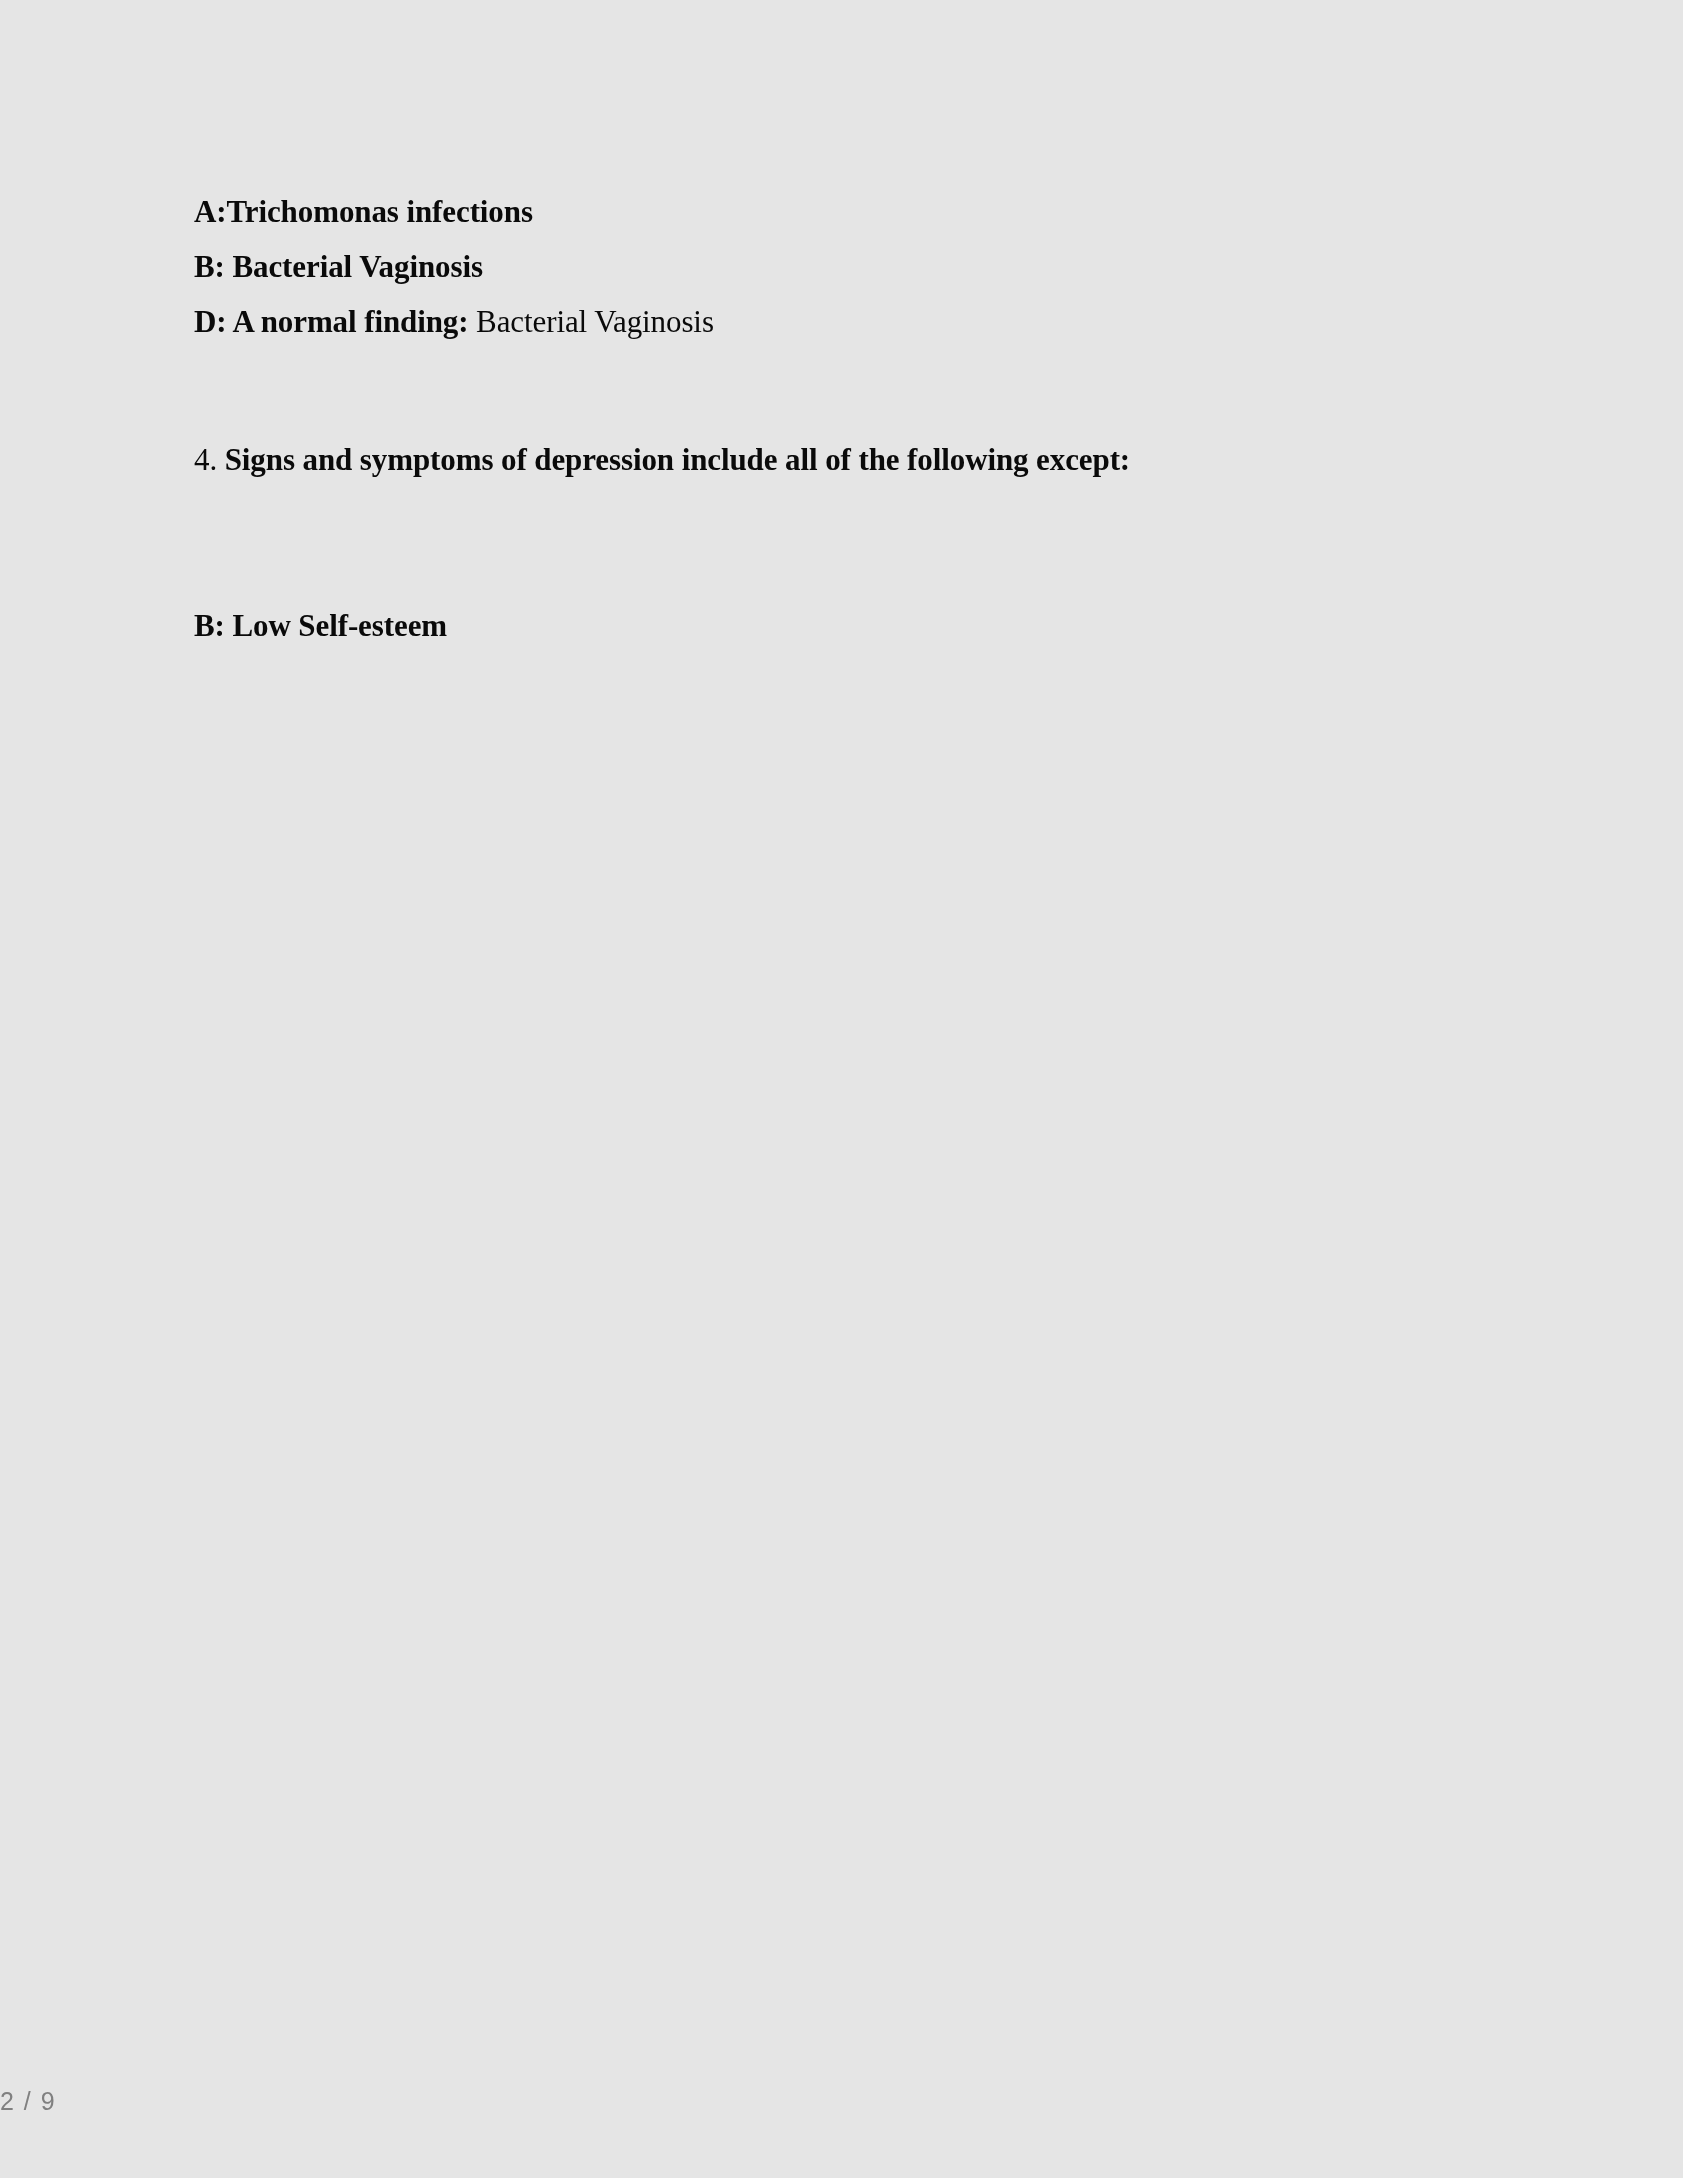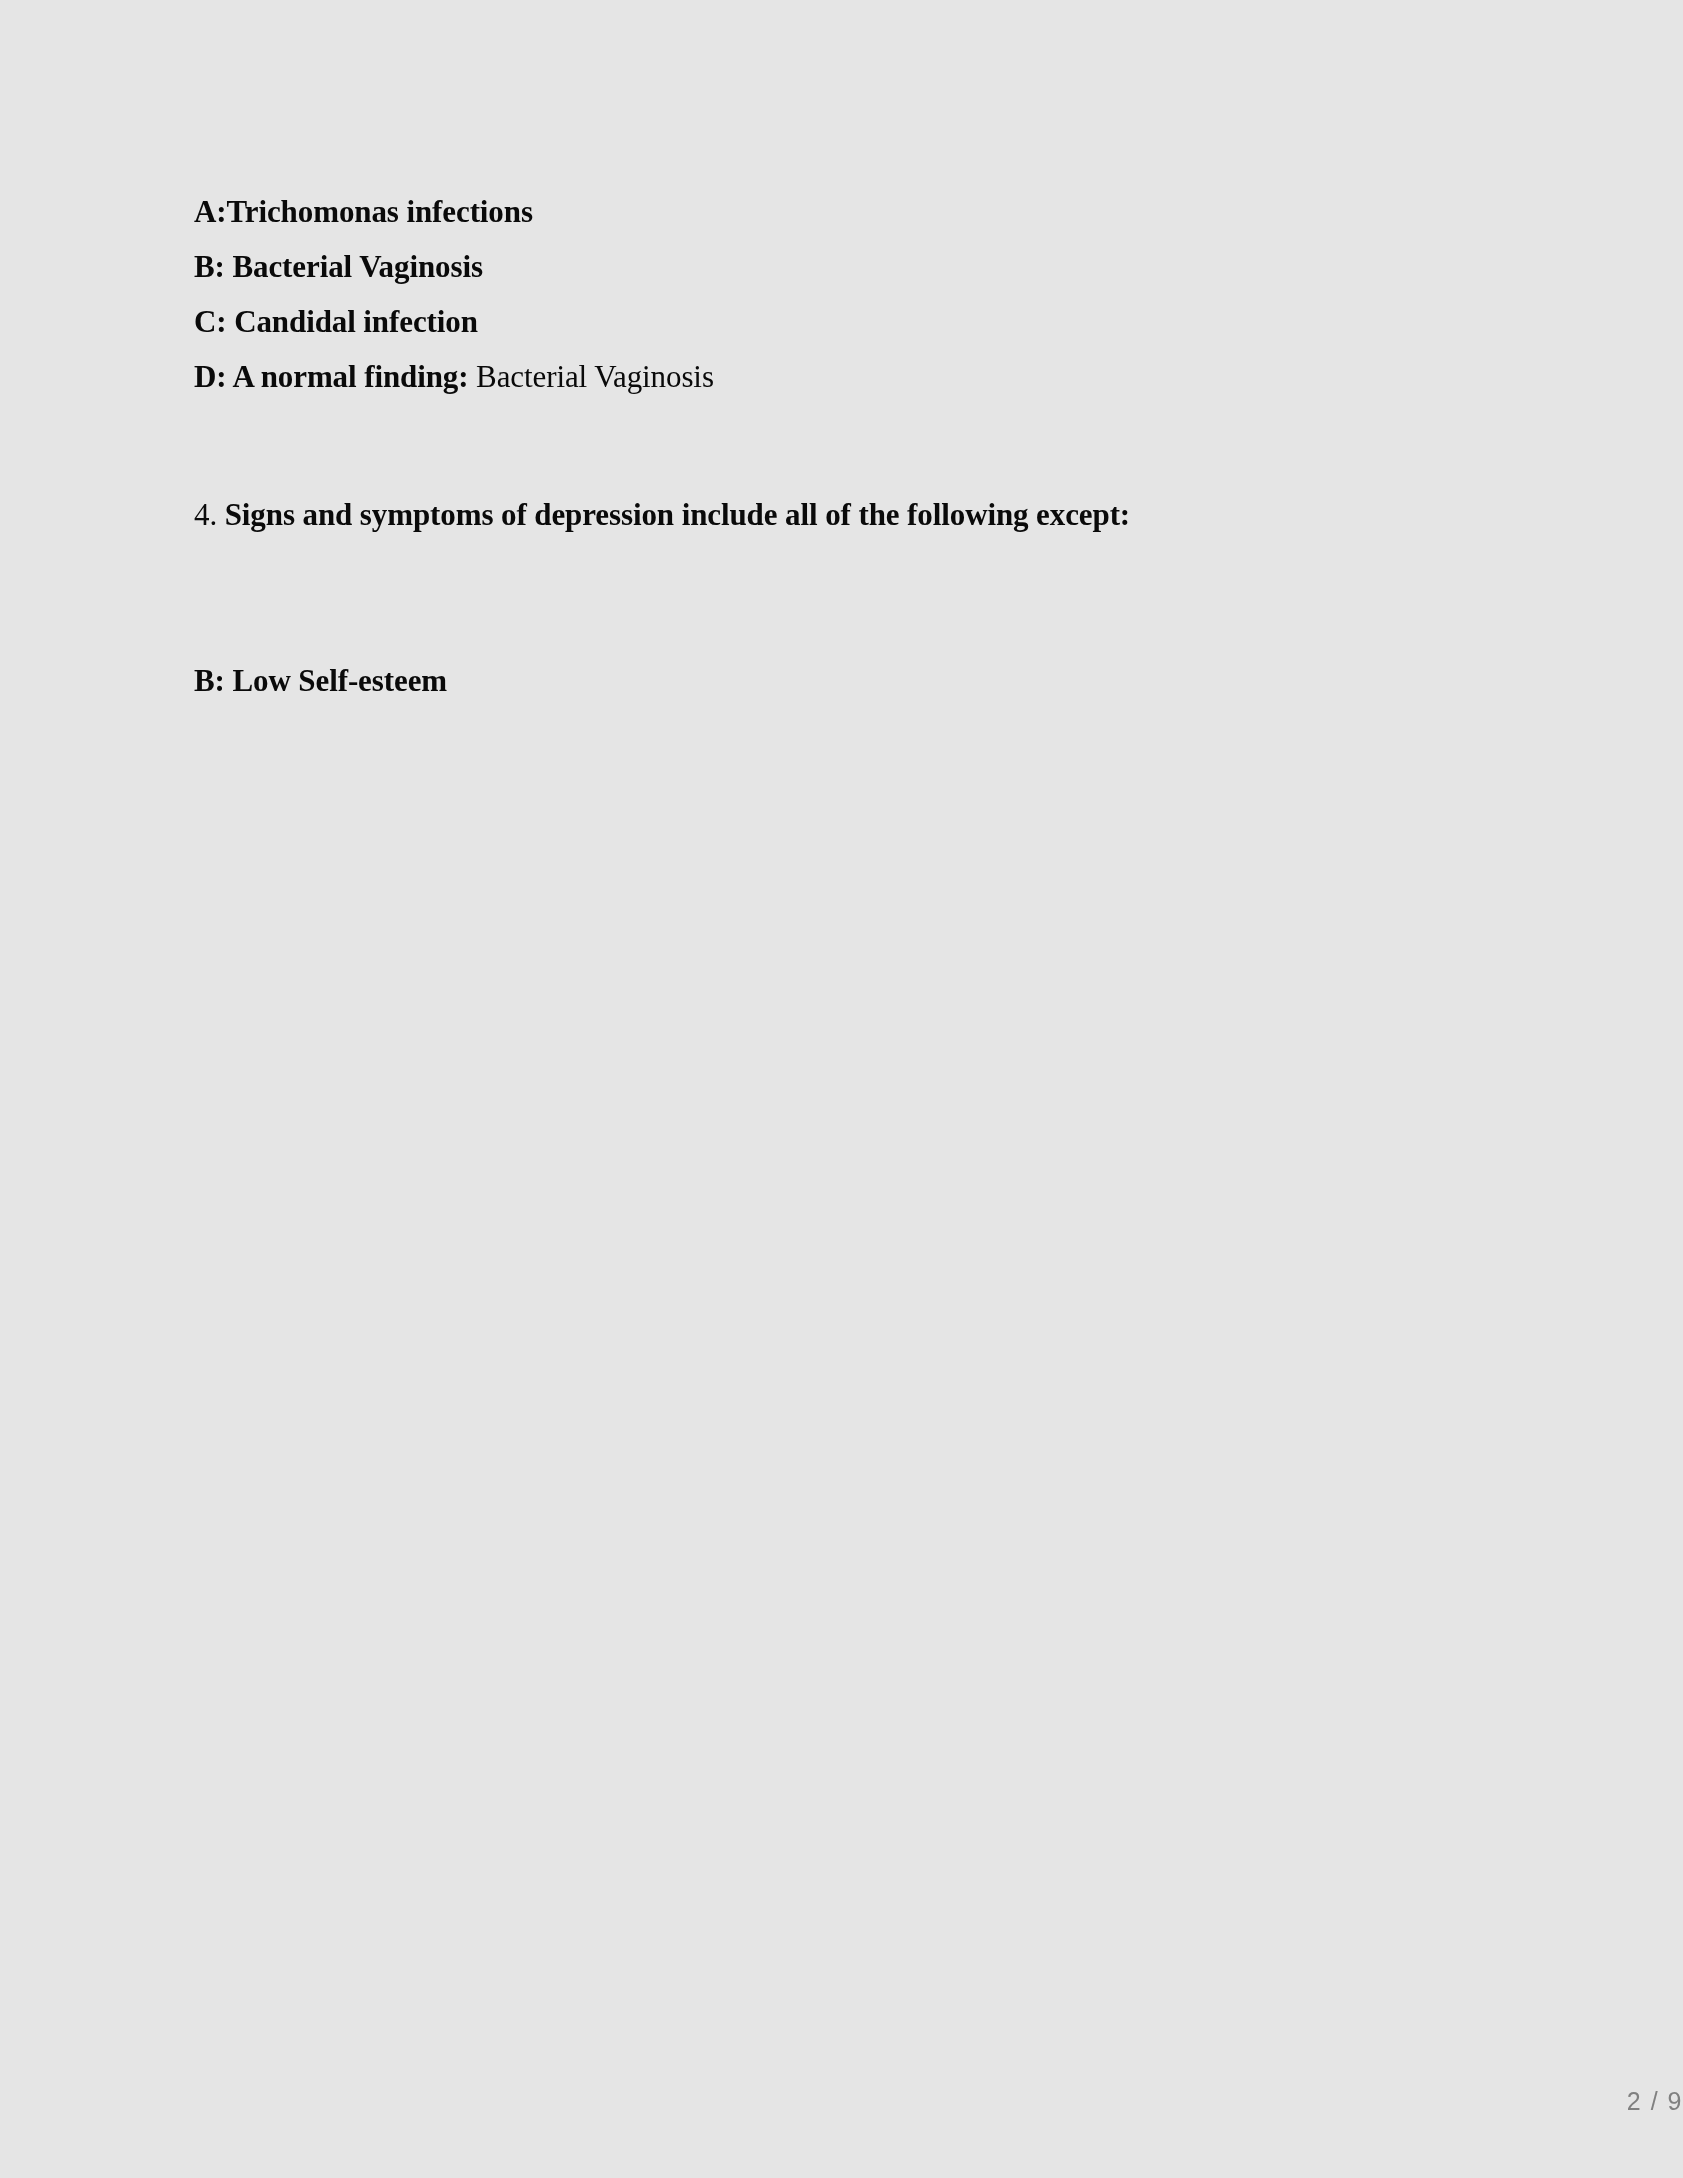--- a/index.html
+++ b/index.html
@@ -55,38 +55,37 @@
   
   .block-gap-1 { height: 83px; }
   .block-gap-2 { height: 111px; }
 
   
   .page-indicator {
     position: absolute;
     left: 0;
     top: 2087px;
     width: 1683px;
-    text-align: right;
+    text-align: left;
     font-family: "Liberation Sans", "DejaVu Sans", sans-serif;
     font-size: 25px;
     letter-spacing: 1.5px;
     color: #808080;
   }
 </style>
 </head>
 <body>
 
 <div class="page">
 
   <div class="content">
 
     <div class="option-group">
       <div class="line option"><span class="stem">A:Trichomonas infections</span><span class="tail"></span></div>
       <div class="line option"><span class="stem">B: Bacterial Vaginosis</span><span class="tail"></span></div>
-      <div class="line option"><span class="stem">C: Candidal infection</span><span class="tail"></span></div>
       <div class="line option"><span class="stem">D: A normal finding:</span><span class="tail"> Bacterial Vaginosis</span></div>
     </div>
 
     <div class="block-gap-1"></div>
 
     <div class="line question"><span class="num">4.</span><span class="qtext"> Signs and symptoms of depression include all of the following except:</span></div>
 
     <div class="block-gap-2"></div>
 
     <div class="option-group">

